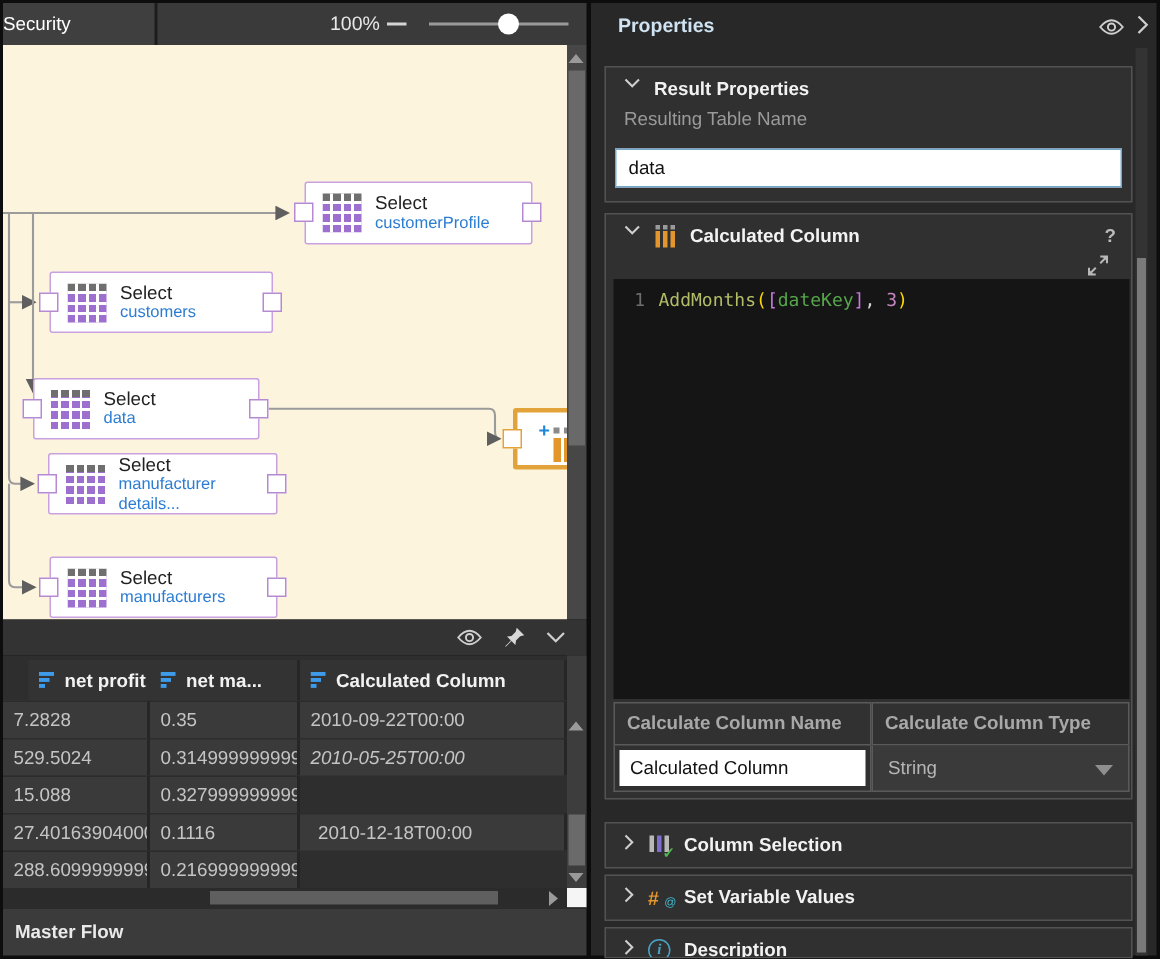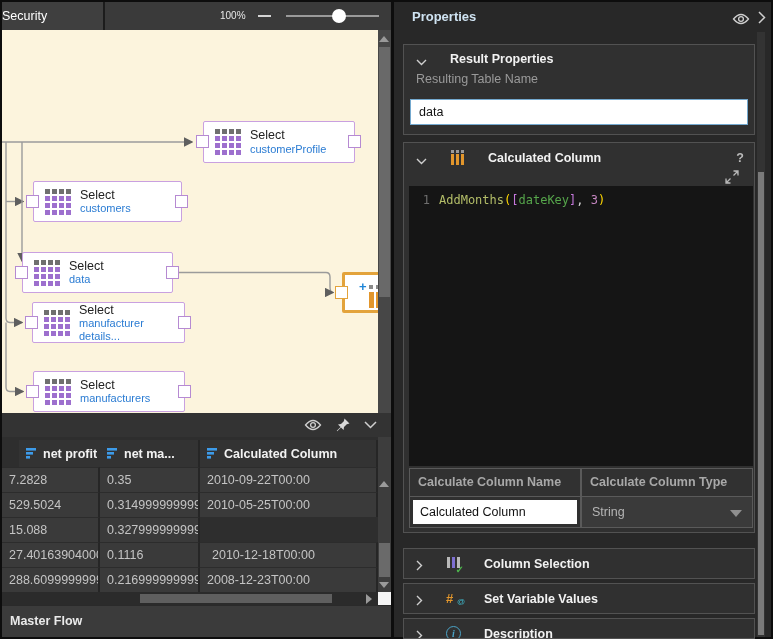--- a/index.html
+++ b/index.html
@@ -4,21 +4,21 @@
 <style>
   * { margin:0; padding:0; box-sizing:border-box; }
   html,body { background:#0d0d0d; }
   body { font-family:"Liberation Sans", sans-serif; }
   #app { position:relative; width:773px; height:639px; background:#0d0d0d; overflow:hidden; }
 
   
   #topbar { position:absolute; left:2px; top:2px; width:389px; height:28px; background:#3a3a3a; }
   #tab-security { position:absolute; left:0; top:0; width:103px; height:28px; background:#3f3f3f;
     border-right:2px solid #1c1c1c; color:#ffffff; font-size:12.5px; line-height:28px; text-align:left; }
-  #zoom-label { position:absolute; left:218px; top:0; width:34px; height:28px; color:#e8e8e8; font-size:10px; line-height:28px; }
+  #zoom-label { position:absolute; left:218px; top:0; width:34px; height:28px; color:#e8e8e8; font-size:13px; line-height:28px; }
   #zoom-minus { position:absolute; left:256px; top:13px; width:13px; height:2px; background:#d4d4d4; }
   #zoom-track { position:absolute; left:284px; top:13px; width:93px; height:2px; background:#9a9a9a; }
   #zoom-thumb { position:absolute; left:330px; top:7px; width:14px; height:14px; border-radius:50%; background:#ffffff; }
 
   
   #canvas { position:absolute; left:2px; top:30px; width:376px; height:383px; background:#fcf4dd; overflow:hidden; }
   #connectors { position:absolute; left:0; top:0; }
   .flow-node { position:absolute; background:#ffffff; border:1.5px solid #c9a0e0; border-radius:2px;
     display:flex; align-items:center; padding-left:11px; gap:9px; }
   .flow-node .titles { display:flex; flex-direction:column; line-height:1.15; }
@@ -72,21 +72,21 @@
   
   #props { position:absolute; left:394px; top:2px; width:377px; height:635px; background:#282828; }
   #props-header { position:absolute; left:0; top:0; width:377px; height:30px; }
   #props-title { position:absolute; left:18px; top:0; line-height:30px; color:#cfe3f2; font-size:13px; font-weight:bold; }
   #props-eye { position:absolute; left:338px; top:9px; }
   #props-chev { position:absolute; left:364px; top:8px; }
   #props-scroll { position:absolute; left:363px; top:30px; width:8px; height:605px; background:#333333; }
   #props-scroll .thumb { position:absolute; left:1px; top:140px; width:6px; height:463px; background:#7a7a7a; }
 
   .pbox { position:absolute; left:9px; width:352px; background:#303030; border:1px solid #525252; }
-  .pbox-head { display:flex; align-items:flex-end; gap:23px; padding:7px 10px 4px 12px;
+  .pbox-head { display:flex; align-items:flex-start; gap:9px; padding:7px 10px 4px 12px;
     color:#f2f2f2; font-size:12.5px; font-weight:bold; }
   .chev { flex:0 0 auto; display:flex; }
   #box-result { top:42px; height:91px; }
   .field-label { color:#9a9a9a; font-size:12.5px; padding:2px 0 0 12px; }
   .text-input { position:absolute; left:6px; width:338px; height:26px; background:#ffffff; border:1px solid #74a9cf;
     color:#111; font-size:12.5px; padding:0 8px; font-family:"Liberation Sans", sans-serif; }
   #input-table-name { top:54px; }
 
   #box-calc { top:140px; height:391px; }
   #calc-help { margin-left:auto; color:#bbbbbb; font-weight:bold; }
@@ -265,32 +265,31 @@
       </svg>
       <span>Calculated Column</span>
     </div>
 
     <div class="pt-cell" style="left:0; top:30px; width:98px;">7.2828</div>
     <div class="pt-cell" style="left:98px; top:30px; width:100px;">0.35</div>
     <div class="pt-cell" style="left:198px; top:30px; width:178px;">2010-09-22T00:00</div>
 
     <div class="pt-cell" style="left:0; top:55px; width:98px;">529.5024</div>
     <div class="pt-cell" style="left:98px; top:55px; width:100px;">0.31499999999999</div>
-    <div class="pt-cell" style="left:198px; top:55px; width:178px;">2010-05-25T00:00</div>
+    <div class="pt-cell" style="left:198px; top:55px; width:178px;font-style:italic;">2010-05-25T00:00</div>
 
     <div class="pt-cell" style="left:0; top:80px; width:98px;">15.088</div>
     <div class="pt-cell" style="left:98px; top:80px; width:100px;">0.32799999999999</div>
 
     <div class="pt-cell" style="left:0; top:105px; width:98px;">27.4016390400000</div>
     <div class="pt-cell" style="left:98px; top:105px; width:100px;">0.1116</div>
     <div class="pt-cell" style="left:198px; top:105px; width:178px;padding-left:12px;">2010-12-18T00:00</div>
 
     <div class="pt-cell" style="left:0; top:130px; width:98px;">288.6099999999999</div>
     <div class="pt-cell" style="left:98px; top:130px; width:100px;">0.21699999999999</div>
-    <div class="pt-cell" style="left:198px; top:130px; width:178px;">2008-12-23T00:00</div>
 
     <div id="pt-vscroll">
       <span class="arrow-up-css" style="top:44px;"></span>
       <span class="thumb"></span>
       <span class="arrow-down-css" style="left:1px; top:145px;"></span>
     </div>
     <div id="pt-hscroll">
       <span class="thumb"></span>
       <span class="arrow-right-css" style="left:364px; top:2px;"></span>
     </div>

